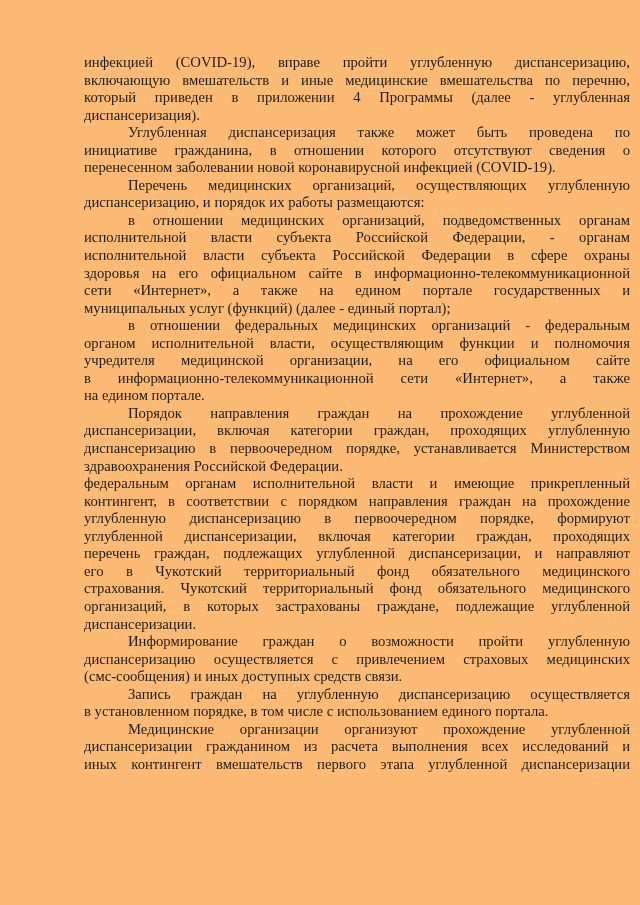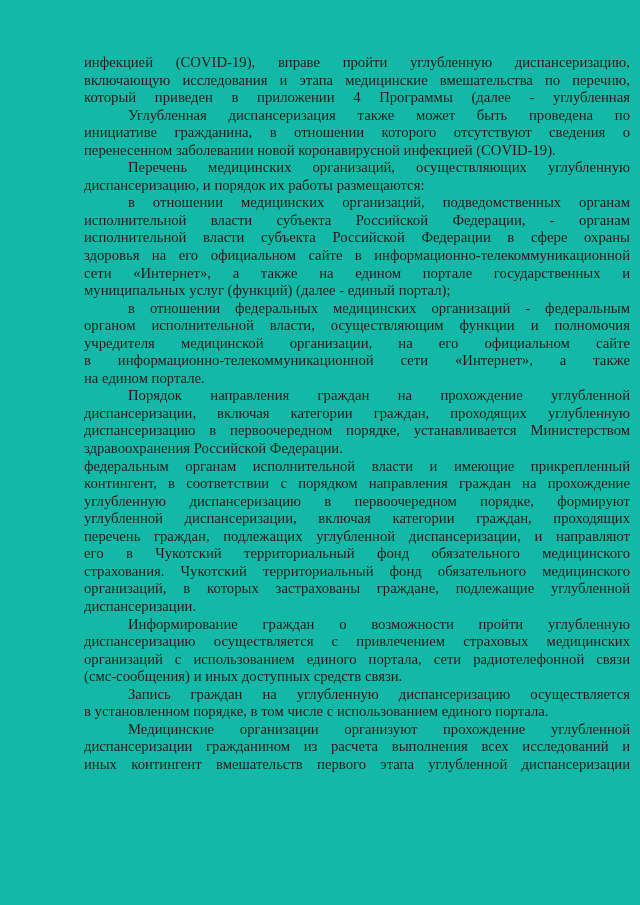--- a/index.html
+++ b/index.html
@@ -9,21 +9,21 @@
   body {
     width: 640px;
     height: 905px;
     background: #ffffff;
     overflow: hidden;
   }
   .page {
     position: relative;
     width: 640px;
     height: 905px;
-    background: #14b8a6;
+    background: #fdba74;
   }
   .text-block {
     position: absolute;
     left: 84px;
     top: 54px;
     width: 546px;
     font-family: "Liberation Serif", "DejaVu Serif", serif;
     font-size: 14.7px;
     line-height: 17.55px;
     color: #1c1c1c;
@@ -47,22 +47,23 @@
     text-align-last: left;
   }
 </style>
 </head>
 <body>
 
 <div class="page">
   <div class="text-block" style="color: rgb(28, 28, 28);">
       <div class="paragraph">
         <div class="line">инфекцией (COVID-19), вправе пройти углубленную диспансеризацию,</div>
-        <div class="line">включающую исследования и этапа медицинские вмешательства по перечню,</div>
+        <div class="line">включающую вмешательств и иные медицинские вмешательства по перечню,</div>
         <div class="line">который приведен в приложении 4 Программы (далее - углубленная</div>
+        <div class="line last">диспансеризация).</div>
       </div>
       <div class="paragraph">
         <div class="line indent">Углубленная диспансеризация также может быть проведена по</div>
         <div class="line">инициативе гражданина, в отношении которого отсутствуют сведения о</div>
         <div class="line last">перенесенном заболевании новой коронавирусной инфекцией (COVID-19).</div>
       </div>
       <div class="paragraph">
         <div class="line indent">Перечень медицинских организаций, осуществляющих углубленную</div>
         <div class="line last">диспансеризацию, и порядок их работы размещаются:</div>
       </div>
@@ -94,21 +95,20 @@
         <div class="line">углубленной диспансеризации, включая категории граждан, проходящих</div>
         <div class="line">перечень граждан, подлежащих углубленной диспансеризации, и направляют</div>
         <div class="line">его в Чукотский территориальный фонд обязательного медицинского</div>
         <div class="line">страхования. Чукотский территориальный фонд обязательного медицинского</div>
         <div class="line">организаций, в которых застрахованы граждане, подлежащие углубленной</div>
         <div class="line last">диспансеризации.</div>
       </div>
       <div class="paragraph">
         <div class="line indent">Информирование граждан о возможности пройти углубленную</div>
         <div class="line">диспансеризацию осуществляется с привлечением страховых медицинских</div>
-        <div class="line">организаций с использованием единого портала, сети радиотелефонной связи</div>
         <div class="line last">(смс-сообщения) и иных доступных средств связи.</div>
       </div>
       <div class="paragraph">
         <div class="line indent">Запись граждан на углубленную диспансеризацию осуществляется</div>
         <div class="line last">в установленном порядке, в том числе с использованием единого портала.</div>
       </div>
       <div class="paragraph">
         <div class="line indent">Медицинские организации организуют прохождение углубленной</div>
         <div class="line">диспансеризации гражданином из расчета выполнения всех исследований и</div>
         <div class="line">иных контингент вмешательств первого этапа углубленной диспансеризации</div>

